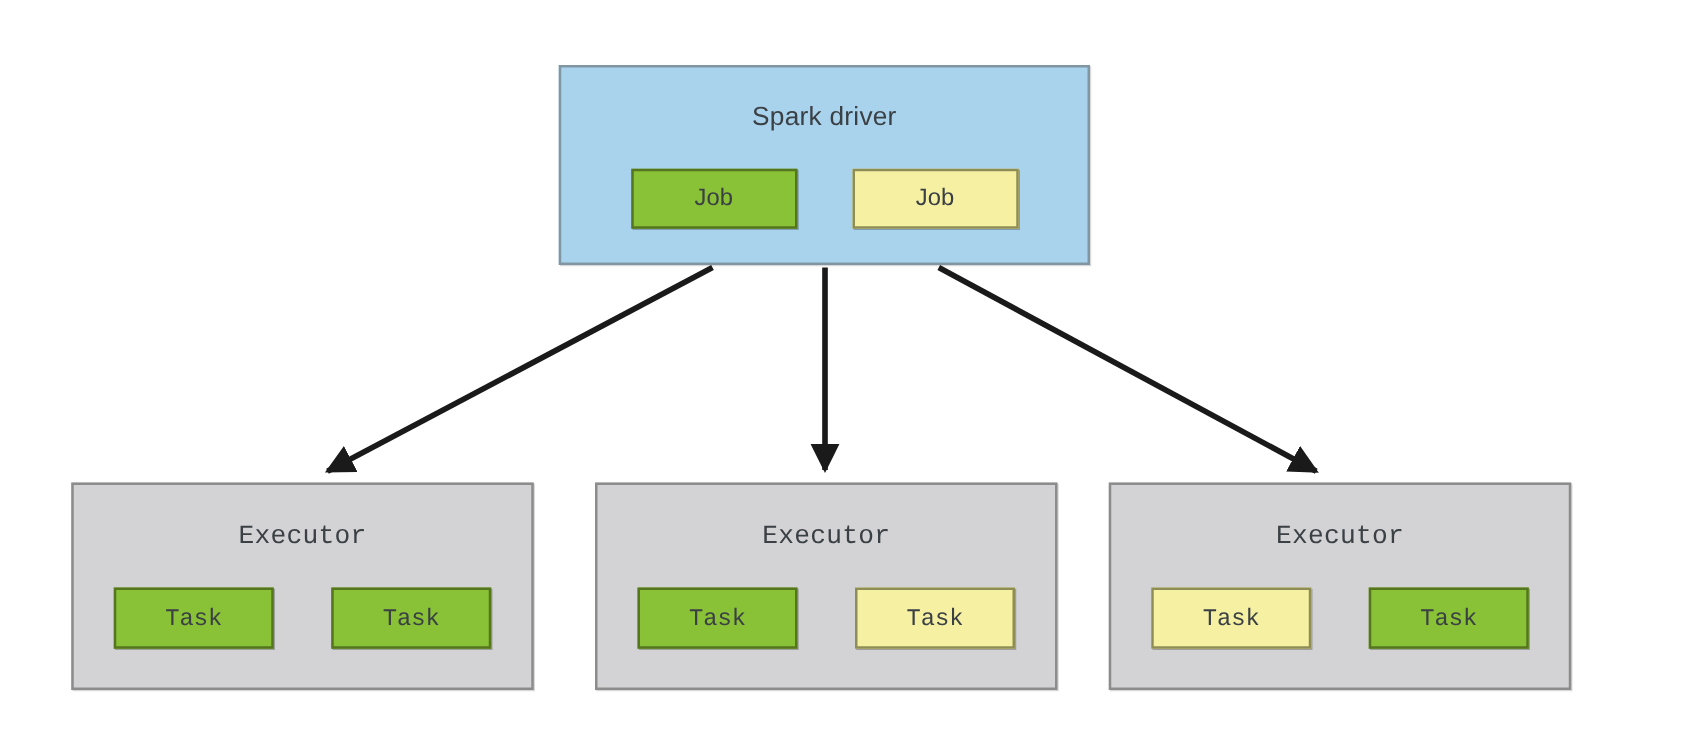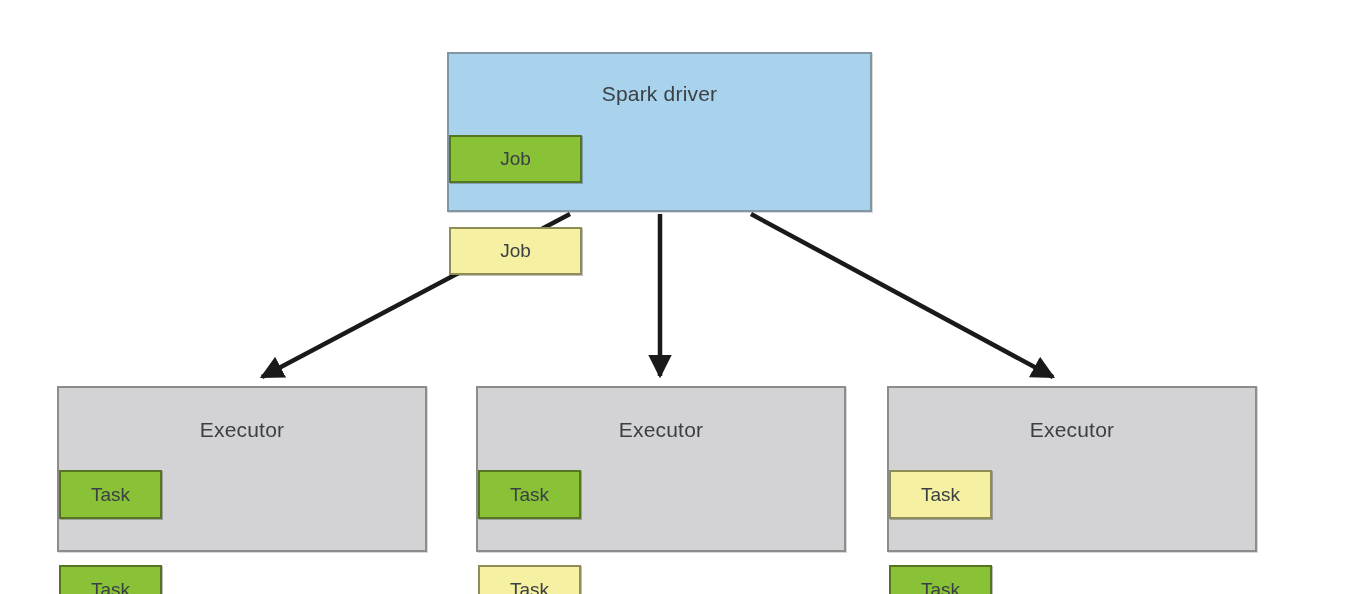--- a/index.html
+++ b/index.html
@@ -45,21 +45,20 @@
     letter-spacing: 0.2px;
   }
   .chip-row {
     position: absolute;
     left: 0;
     right: 0;
     top: 81px;
     display: flex;
     justify-content: center;
     gap: 44px;
-    flex-direction: column;
   }
   .chip {
     box-sizing: border-box;
     width: 133px;
     height: 48px;
     display: flex;
     align-items: center;
     justify-content: center;
     font-size: 19px;
     color: #3b4045;
@@ -73,30 +72,31 @@
     background: #f6f1a2;
     border: 2px solid #8e8d55;
   }
   .executor {
     top: 386px;
     width: 370px;
     height: 166px;
     background: #d3d3d5;
     border: 2px solid #8c8c8c;
     box-shadow: 1px 1px 0 rgba(0,0,0,0.15);
+    font-family: Liberation Mono, monospace;
   }
   .executor .container-label {
     margin-top: 30px;
   }
   .executor .chip-row {
     top: 82px;
     gap: 46px;
   }
   .executor .chip {
-    width: 103px;
+    width: 128px;
     height: 49px;
   }
   #executor-1 { left: 57px; }
   #executor-2 { left: 476px; }
   #executor-3 { left: 887px; }
 </style>
 </head>
 <body>
 
 <div id="canvas">

